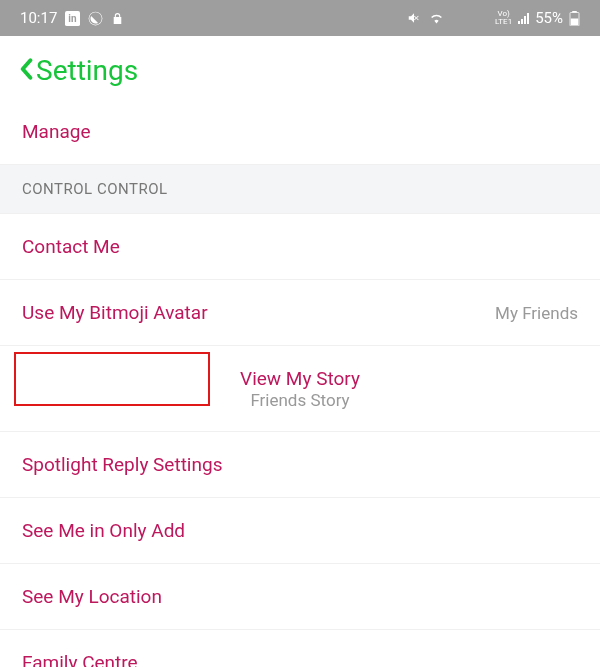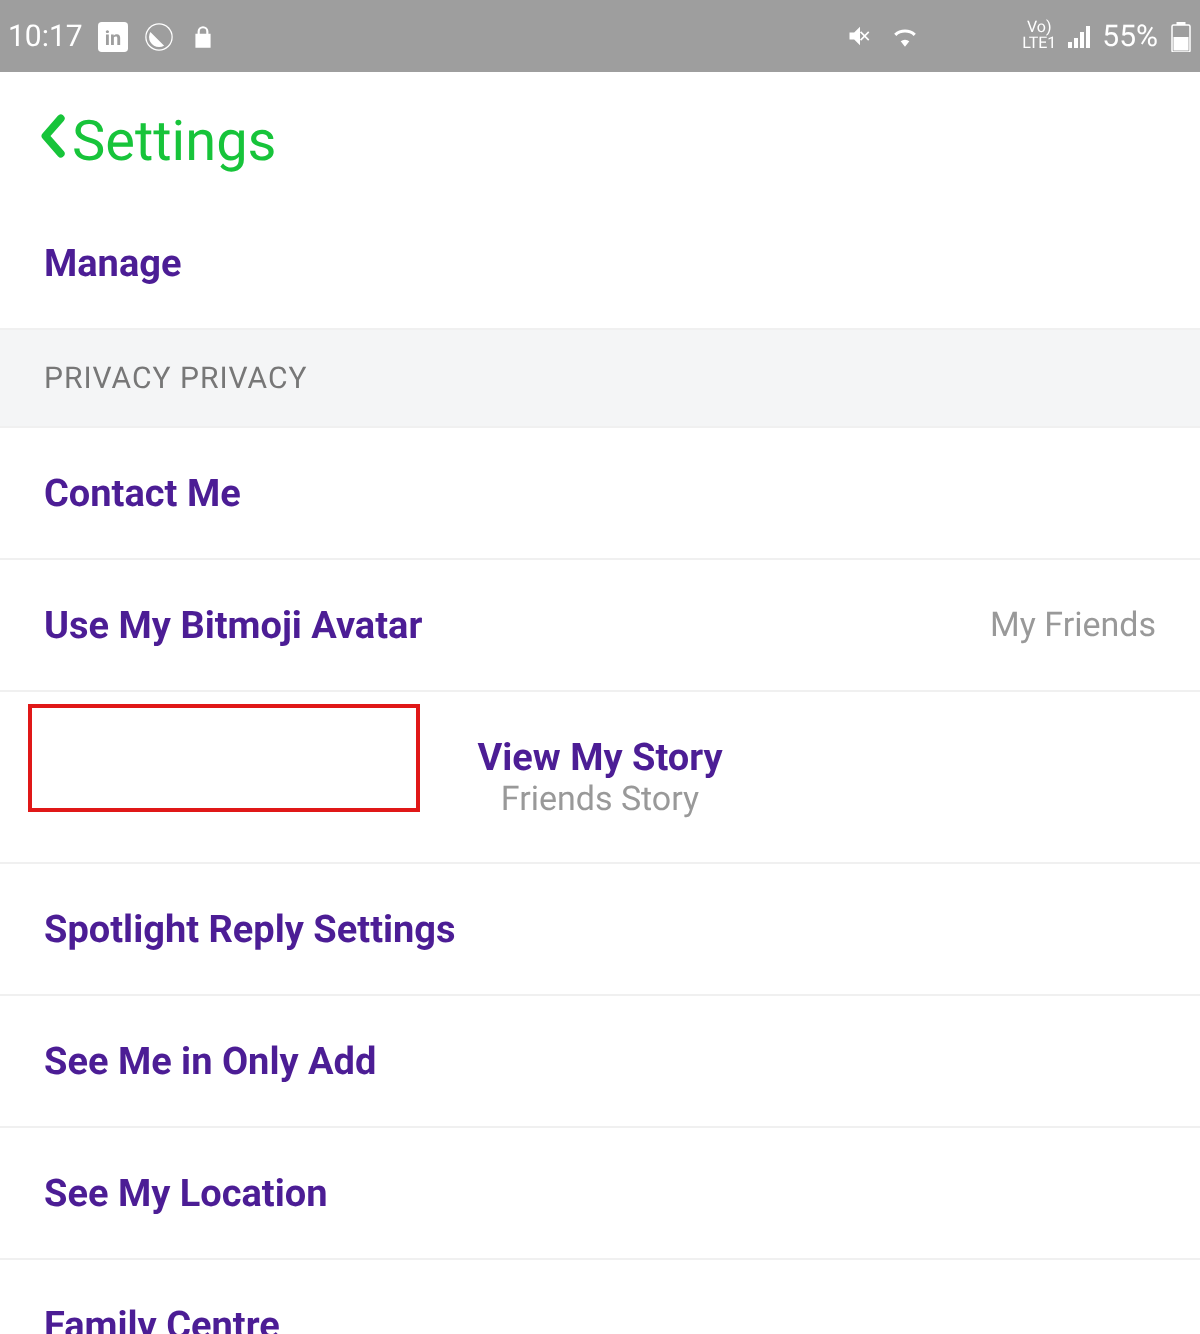--- a/index.html
+++ b/index.html
@@ -13,21 +13,21 @@
       width: 600px;
       height: 667px;
       overflow: hidden;
     }
     .status-bar {
       background: #9e9e9e;
       height: 36px;
       display: flex;
       align-items: center;
       justify-content: space-between;
-      padding: 0 4px;
+      padding: 0 20px;
       color: #fff;
       font-size: 15px;
     }
     .status-left {
       display: flex;
       align-items: center;
       gap: 8px;
     }
     .status-right {
       display: flex;
@@ -69,23 +69,23 @@
       flex-direction: column;
     }
     .list-item {
       display: flex;
       align-items: center;
       justify-content: space-between;
       padding: 21px 22px;
       border-bottom: 1px solid #f0f0f0;
     }
     .list-item-label {
-      color: #4c1d95;
+      color: #be185d;
       font-size: 19px;
-      font-weight: 700;
+      font-weight: 400;
     }
     .list-item-value {
       color: #999;
       font-size: 17px;
     }
     .section-header {
       background: #f4f5f6;
       padding: 15px 22px;
       color: #777;
       font-size: 15px;
@@ -177,21 +177,21 @@
         <path d="M10 2L3 10l7 8" stroke="#17c43a" stroke-width="3.5" stroke-linecap="round" stroke-linejoin="round"></path>
       </svg>
   </span>
   <span class="header-title">Settings</span>
 </div>
 
 <div class="list" id="settings-list">
     <div class="list-item">
       <span class="list-item-label">Manage</span>
     </div>
-    <div class="section-header">PRIVACY PRIVACY</div>
+    <div class="section-header">CONTROL CONTROL</div>
     <div class="list-item">
       <span class="list-item-label">Contact Me</span>
     </div>
     <div class="list-item">
       <span class="list-item-label">Use My Bitmoji Avatar</span>
       <span class="list-item-value">My Friends</span>
     </div>
     <div class="list-item highlighted">
       <span class="list-item-label">View My Story</span>
       <span class="list-item-value">Friends Story</span>

